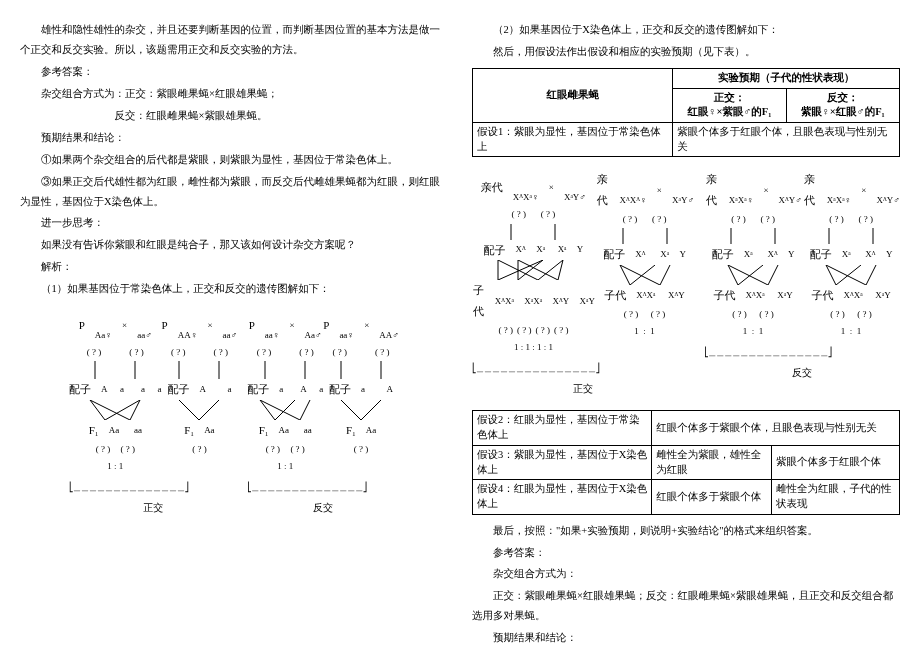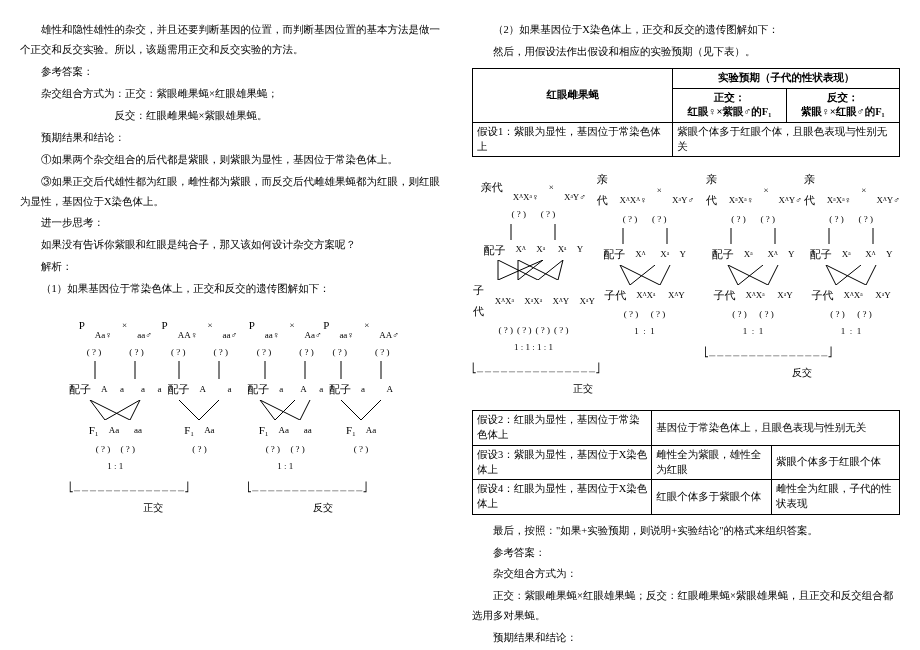--- a/index.html
+++ b/index.html
@@ -340,21 +340,21 @@
         </div>
         <div class="brace">⎣＿＿＿＿＿＿＿＿＿＿＿＿＿＿＿⎦</div>
         <div class="cap">反交</div>
       </div>
     </div>
 
     <table>
       <tbody>
           <tr>
         <td style="width:42%">假设2：红眼为显性，基因位于常染色体上</td>
-        <td colspan="2">基因位于常染色体上，且眼色表现与性别无关</td>
+        <td colspan="2">红眼个体多于紫眼个体，且眼色表现与性别无关</td>
       </tr>
       <tr>
         <td>假设3：紫眼为显性，基因位于X染色体上</td>
         <td>雌性全为紫眼，雄性全为红眼</td>
         <td>紫眼个体多于红眼个体</td>
       </tr>
       <tr>
         <td>假设4：红眼为显性，基因位于X染色体上</td>
         <td>红眼个体多于紫眼个体</td>
         <td>雌性全为红眼，子代的性状表现</td>

